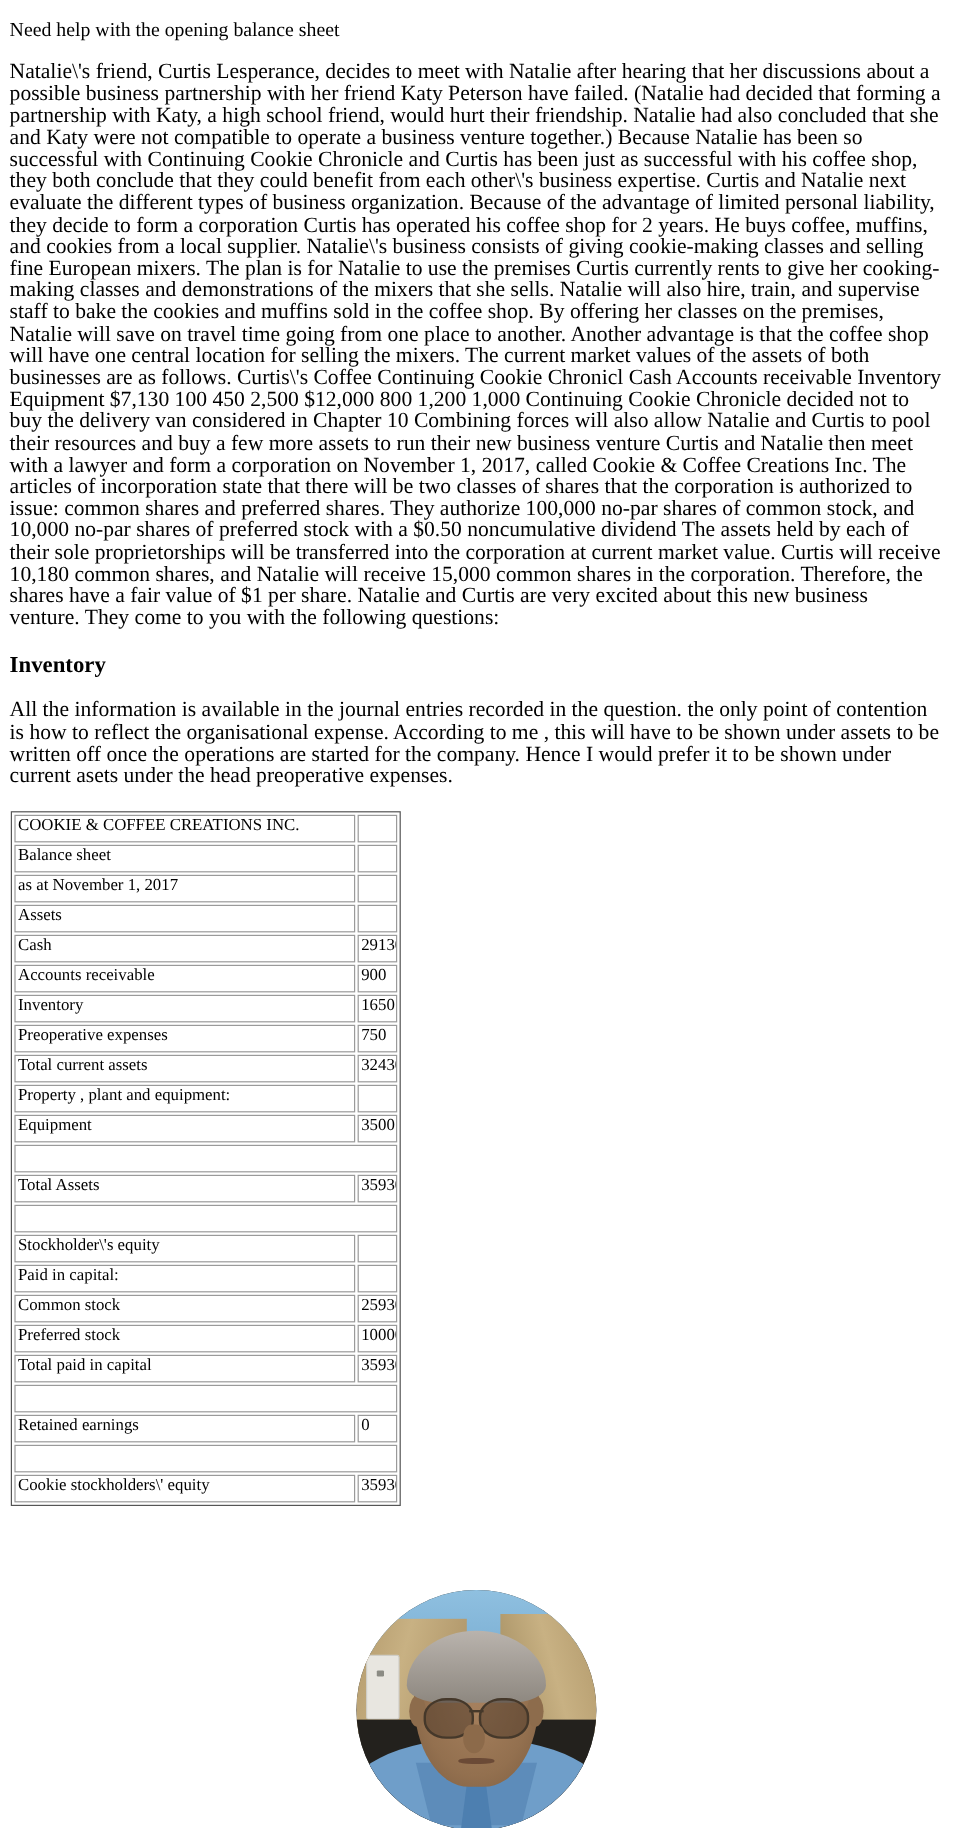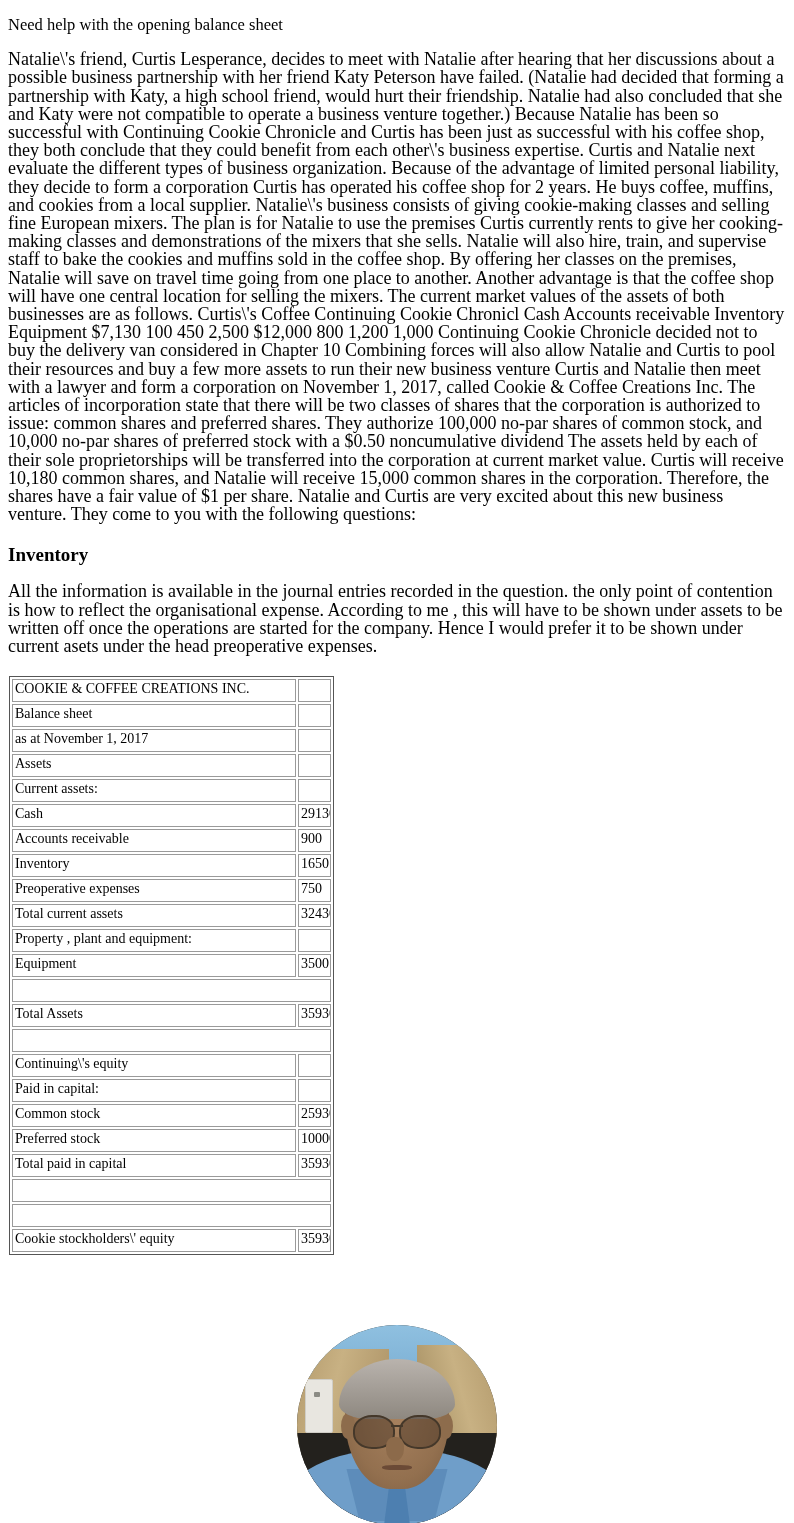--- a/index.html
+++ b/index.html
@@ -243,24 +243,20 @@
           <td class="lbl">as at November 1, 2017</td>
           <td class="empty-head"></td>
         </tr>
       </tbody>
       <tbody id="bs-rows">
           <tr>
             <td class="lbl">Assets</td>
             <td class="val"></td>
           </tr>
           <tr>
-            <td class="lbl">Current assets:</td>
-            <td class="val"></td>
-          </tr>
-          <tr>
             <td class="lbl">Cash</td>
             <td class="val">29130</td>
           </tr>
           <tr>
             <td class="lbl">Accounts receivable</td>
             <td class="val">900</td>
           </tr>
           <tr>
             <td class="lbl">Inventory</td>
             <td class="val">1650</td>
@@ -285,41 +281,45 @@
             <td colspan="2"></td>
           </tr>
           <tr>
             <td class="lbl">Total Assets</td>
             <td class="val">35930</td>
           </tr>
           <tr class="bs-gap">
             <td colspan="2"></td>
           </tr>
           <tr>
-            <td class="lbl">Continuing\'s equity</td>
+            <td class="lbl">Stockholder\'s equity</td>
             <td class="val"></td>
           </tr>
           <tr>
             <td class="lbl">Paid in capital:</td>
             <td class="val"></td>
           </tr>
           <tr>
             <td class="lbl">Common stock</td>
             <td class="val">25930</td>
           </tr>
           <tr>
             <td class="lbl">Preferred stock</td>
             <td class="val">10000</td>
           </tr>
           <tr>
             <td class="lbl">Total paid in capital</td>
             <td class="val">35930</td>
           </tr>
           <tr class="bs-gap">
             <td colspan="2"></td>
+          </tr>
+          <tr>
+            <td class="lbl">Retained earnings</td>
+            <td class="val">0</td>
           </tr>
           <tr class="bs-gap">
             <td colspan="2"></td>
           </tr>
           <tr>
             <td class="lbl">Cookie stockholders\' equity</td>
             <td class="val">35930</td>
           </tr>
         </tbody>
     </table>

